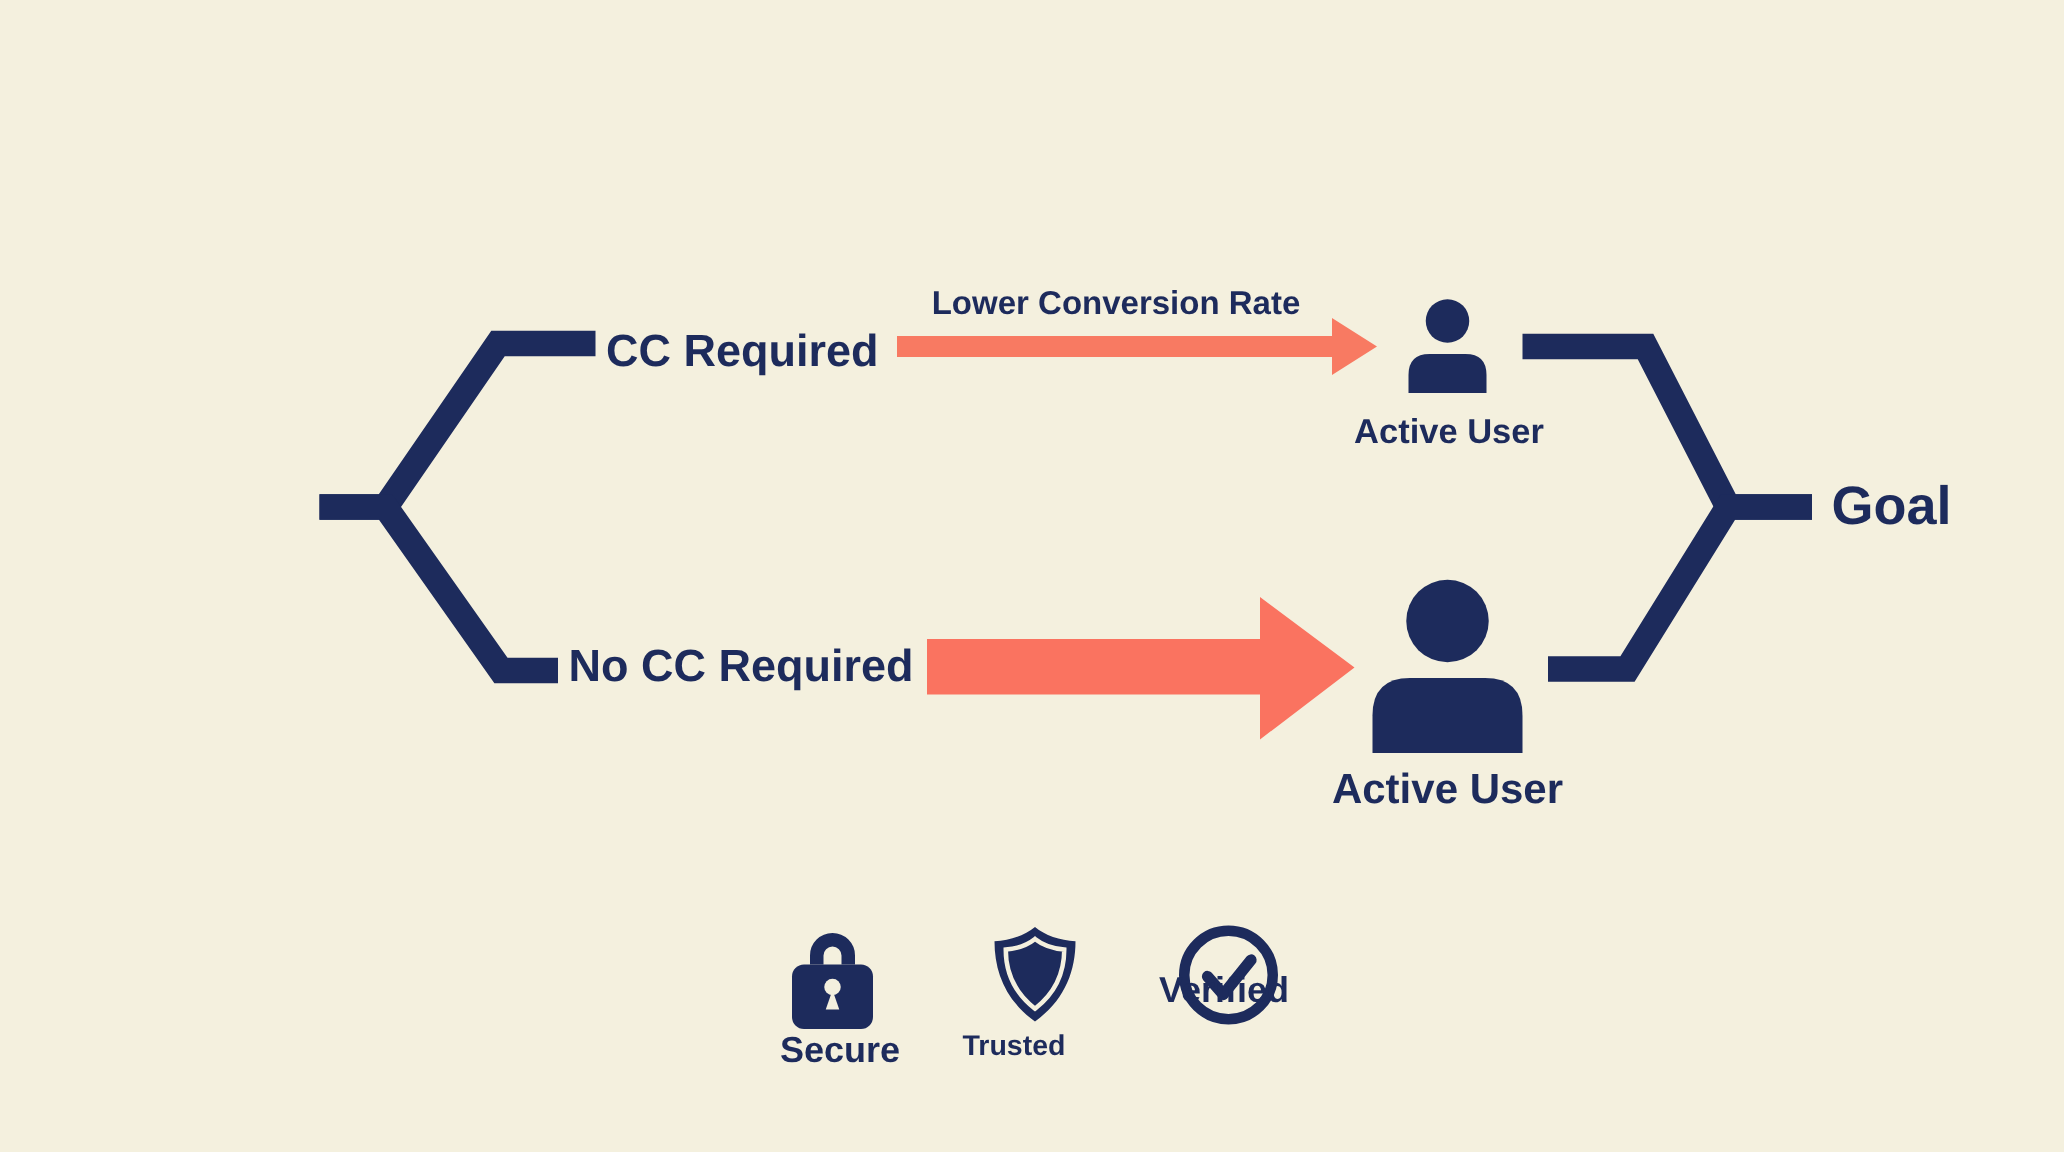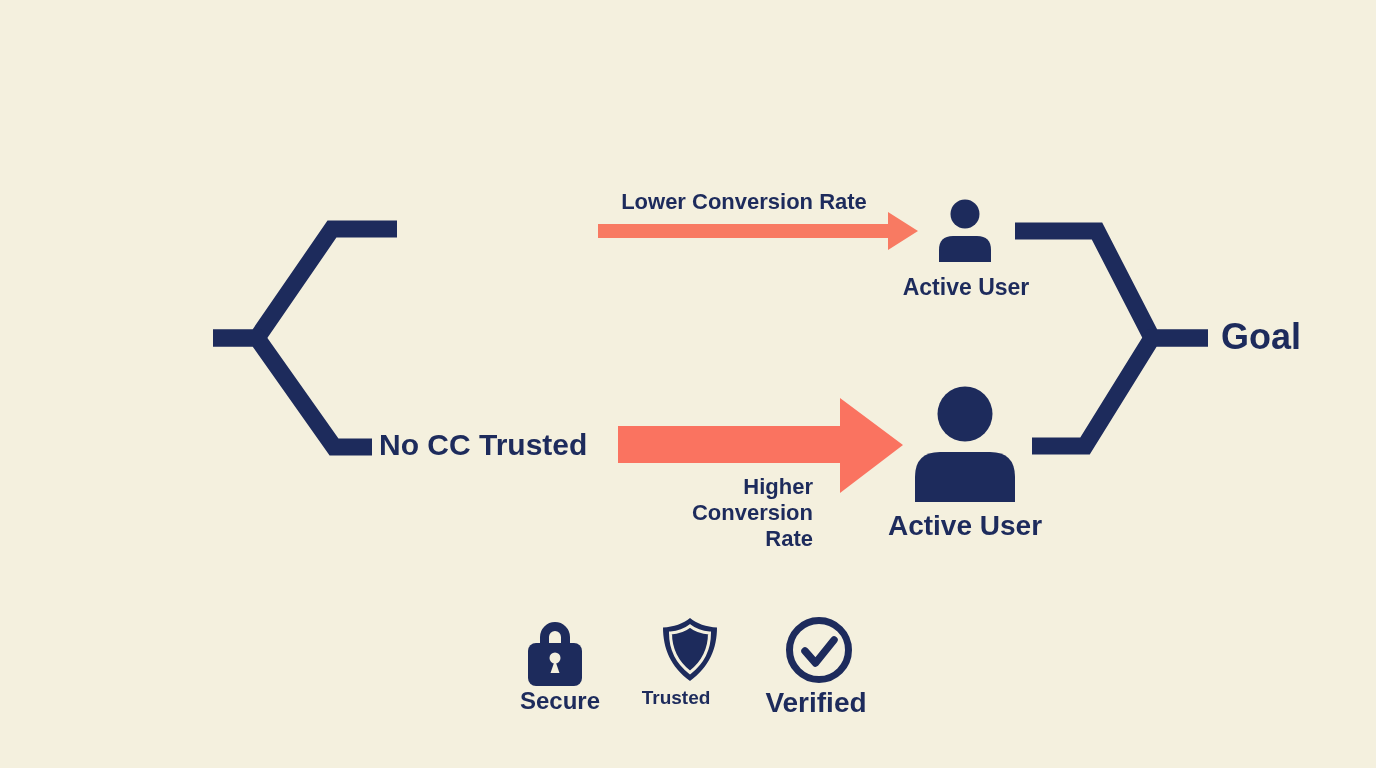--- a/index.html
+++ b/index.html
@@ -34,26 +34,26 @@
   <svg class="abs" style="left:0;top:0" width="1376" height="768" viewBox="0 0 1376 768">
     <polyline class="connector navy-stroke" points="213,338 257,338 332,229 397,229"></polyline>
     <polyline class="connector navy-stroke" points="213,338 257,338 334,447 372,447"></polyline>
     <polyline class="connector navy-stroke" points="1015,231 1097,231 1152,338 1208,338"></polyline>
     <polyline class="connector navy-stroke" points="1032,446 1085,446 1152,338 1208,338"></polyline>
     <polygon class="arrow-thin" points="598,224 888,224 888,212 918,231 888,250 888,238 598,238"></polygon>
     <polygon class="arrow-thick" points="618,426 840,426 840,398 903,445 840,493 840,463 618,463"></polygon>
   </svg>
 
 
+  <div class="label bold" style="left:404px;top:218px;font-size:30px">CC Required</div>
 
   <div class="label" style="left:744px;top:190px;font-size:22px;transform:translateX(-50%)">Lower Conversion Rate</div>
 
-  <div class="label bold" style="left:379px;top:428px;font-size:30px">No CC Trusted</div>
+  <div class="label bold" style="left:379px;top:428px;font-size:30px">No CC Required</div>
 
-  <div class="label wrap centered" style="left:728px;top:474px;font-size:22px;line-height:26px;width:170px">Higher Conversion Rate</div>
 
   <svg class="abs" style="left:936px;top:199px" width="58" height="66" viewBox="0 0 58 66">
     <circle class="navy-fill" cx="29" cy="15" r="14.5"></circle>
     <path class="navy-fill" d="M3 63 V51 Q3 37 17 37 H41 Q55 37 55 51 V63 Z"></path>
   </svg>
   <div class="label bold centered" style="left:966px;top:275px;font-size:23px">Active User</div>
 
   <svg class="abs" style="left:912px;top:385px" width="106" height="118" viewBox="0 0 106 118">
     <circle class="navy-fill" cx="53" cy="29" r="27.5"></circle>
     <path class="navy-fill" d="M3 117 V92 Q3 67 28 67 H78 Q103 67 103 92 V117 Z"></path>
@@ -75,16 +75,16 @@
     <svg class="abs" style="left:659px;top:617px" width="62" height="66" viewBox="0 0 62 66">
       <path class="navy-fill" d="M31 1 C24.5 6.5 14.5 10 4 10.5 C4 31 11.5 50 31 64 C50.5 50 58 31 58 10.5 C47.5 10 37.5 6.5 31 1 Z"></path>
       <path class="bg-stroke" fill="none" stroke-width="3" d="M31 9 C26 13 18.5 15.5 11.5 16 C11.5 31 17.5 45 31 55.5 C44.5 45 50.5 31 50.5 16 C43.5 15.5 36 13 31 9 Z"></path>
     </svg>
     <div class="label centered" style="left:676px;top:688px;font-size:19px">Trusted</div>
 
     <svg class="abs" style="left:785px;top:616px" width="68" height="68" viewBox="0 0 68 68">
       <circle class="navy-stroke" fill="none" stroke-width="7" cx="34" cy="34" r="29.5"></circle>
       <path class="navy-stroke" fill="none" stroke-width="7.5" stroke-linecap="round" stroke-linejoin="round" d="M20 35 L30.5 47 L49 24"></path>
     </svg>
-    <div class="label centered" style="left:816px;top:688px;font-size:28px">Verified</div>
+    <div class="label centered" style="left:816px;top:648px;font-size:24px">Verified</div>
 
   </div>
 </div>
 
 </body></html>

